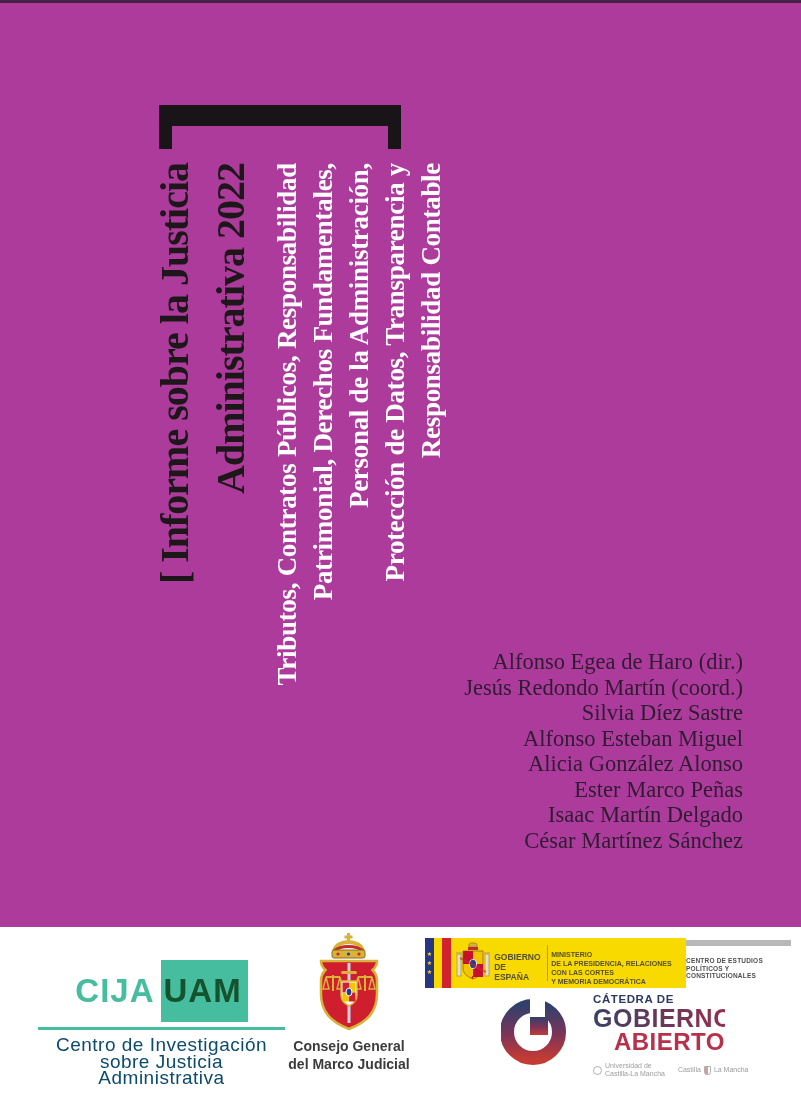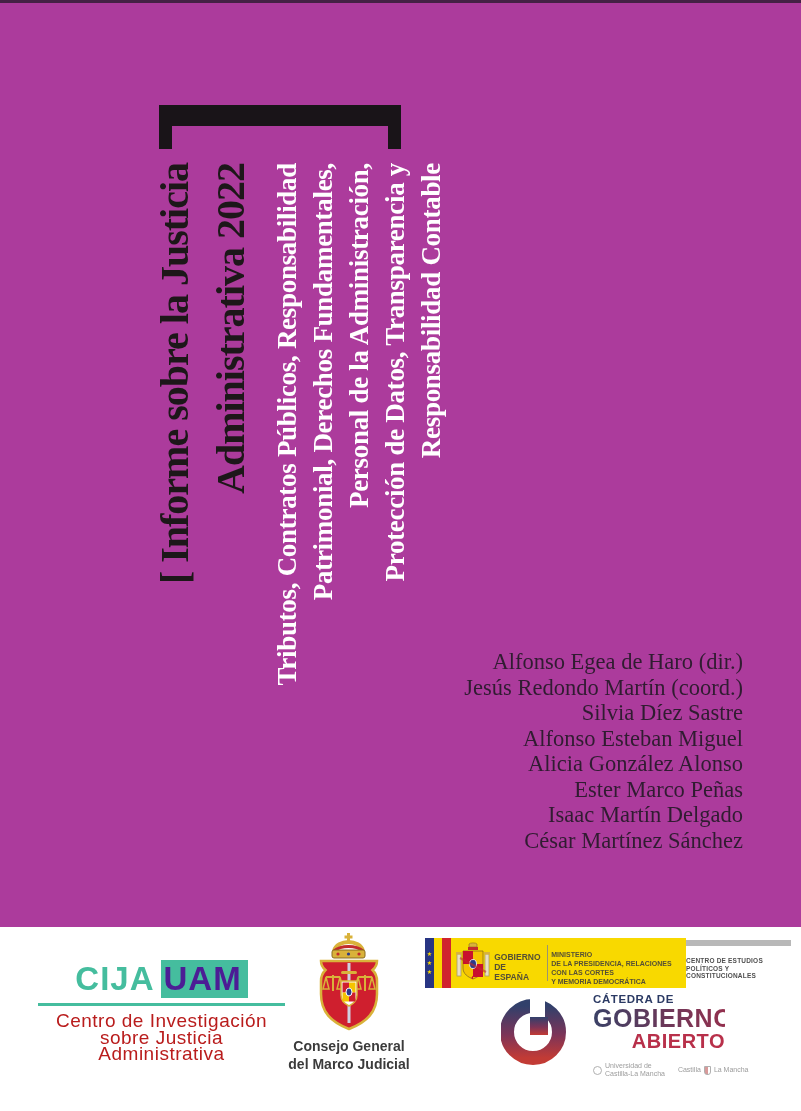--- a/index.html
+++ b/index.html
@@ -27,24 +27,24 @@
   .authors{position:absolute;right:58px;top:649px;text-align:right;}
   .author-line{font-family:"Liberation Serif",serif;font-size:22.5px;line-height:25.5px;
                color:#301c31;white-space:nowrap;}
 
   
   .footer{position:absolute;left:0;top:927px;width:801px;height:184px;background:#ffffff;}
 
   
   .cija{position:absolute;left:38px;top:33px;width:247px;text-align:center;}
   .cija-wordmark{font-weight:700;font-size:33px;line-height:30px;color:#45bd9e;letter-spacing:1px;}
-  .cija-uam{display:inline-block;background:#45bd9e;color:#4c1d95;padding:4px 3px;
+  .cija-uam{display:inline-block;background:#45bd9e;color:#14532d;padding:16px 3px;
             border-right:3px solid #45bd9e;margin-left:6px;}
   .cija-rule{margin-top:5px;border-bottom:3px solid #45bd9e;}
-  .cija-tagline{margin-top:7px;font-size:19px;line-height:16.5px;color:#b91c1c;letter-spacing:0.5px;}
+  .cija-tagline{margin-top:7px;font-size:19px;line-height:16.5px;color:#0c4a6e;letter-spacing:0.5px;}
 
   
   .cgpj{position:absolute;left:268px;top:6px;width:162px;text-align:center;}
   .cgpj svg{display:block;margin:0 auto;}
   .cgpj-caption{margin-top:4px;font-weight:700;font-size:14px;line-height:18px;color:#3b3b3b;}
 
   
   .gob{position:absolute;left:425px;top:11px;width:261px;height:50px;background:#f8d900;
        display:flex;box-sizing:border-box;}
   .gob-eu{width:12px;background:#283583;display:flex;flex-direction:column;align-items:center;
@@ -63,21 +63,21 @@
   .cepc-name{margin-top:11px;font-weight:700;font-size:6.5px;line-height:7.5px;color:#4f4f4f;
              letter-spacing:0.2px;}
 
   
   .catedra{position:absolute;left:501px;top:66px;display:flex;gap:26px;}
   .catedra-col{width:132px;}
   .catedra-kicker{font-weight:700;font-size:11.5px;line-height:13px;color:#2b3a64;letter-spacing:0.6px;}
   .catedra-l1{font-weight:700;font-size:25px;line-height:24px;letter-spacing:0.5px;
               background:linear-gradient(90deg,#3a4166,#93304e);
               -webkit-background-clip:text;background-clip:text;color:transparent;}
-  .catedra-l2{font-weight:700;font-size:20px;line-height:23px;letter-spacing:0.5px;
+  .catedra-l2{font-weight:700;font-size:24px;line-height:23px;letter-spacing:0.5px;
               color:#b8304a;text-align:right;}
   .univ-row{margin-top:9px;display:flex;align-items:center;gap:13px;color:#9c9c9c;
             font-size:7px;line-height:8px;white-space:nowrap;}
   .uclm{display:flex;align-items:center;gap:3px;}
   .uclm-icon{width:9px;height:9px;border:1.5px solid #b0b0b0;border-radius:50%;box-sizing:border-box;}
   .clm{display:flex;align-items:center;gap:3px;}
   .clm-shield{width:7px;height:9px;border:1px solid #b0b0b0;border-radius:0 0 3px 3px;
               background:linear-gradient(90deg,#d89a9a 50%,#ffffff 50%);box-sizing:border-box;}
 </style>
 </head>

